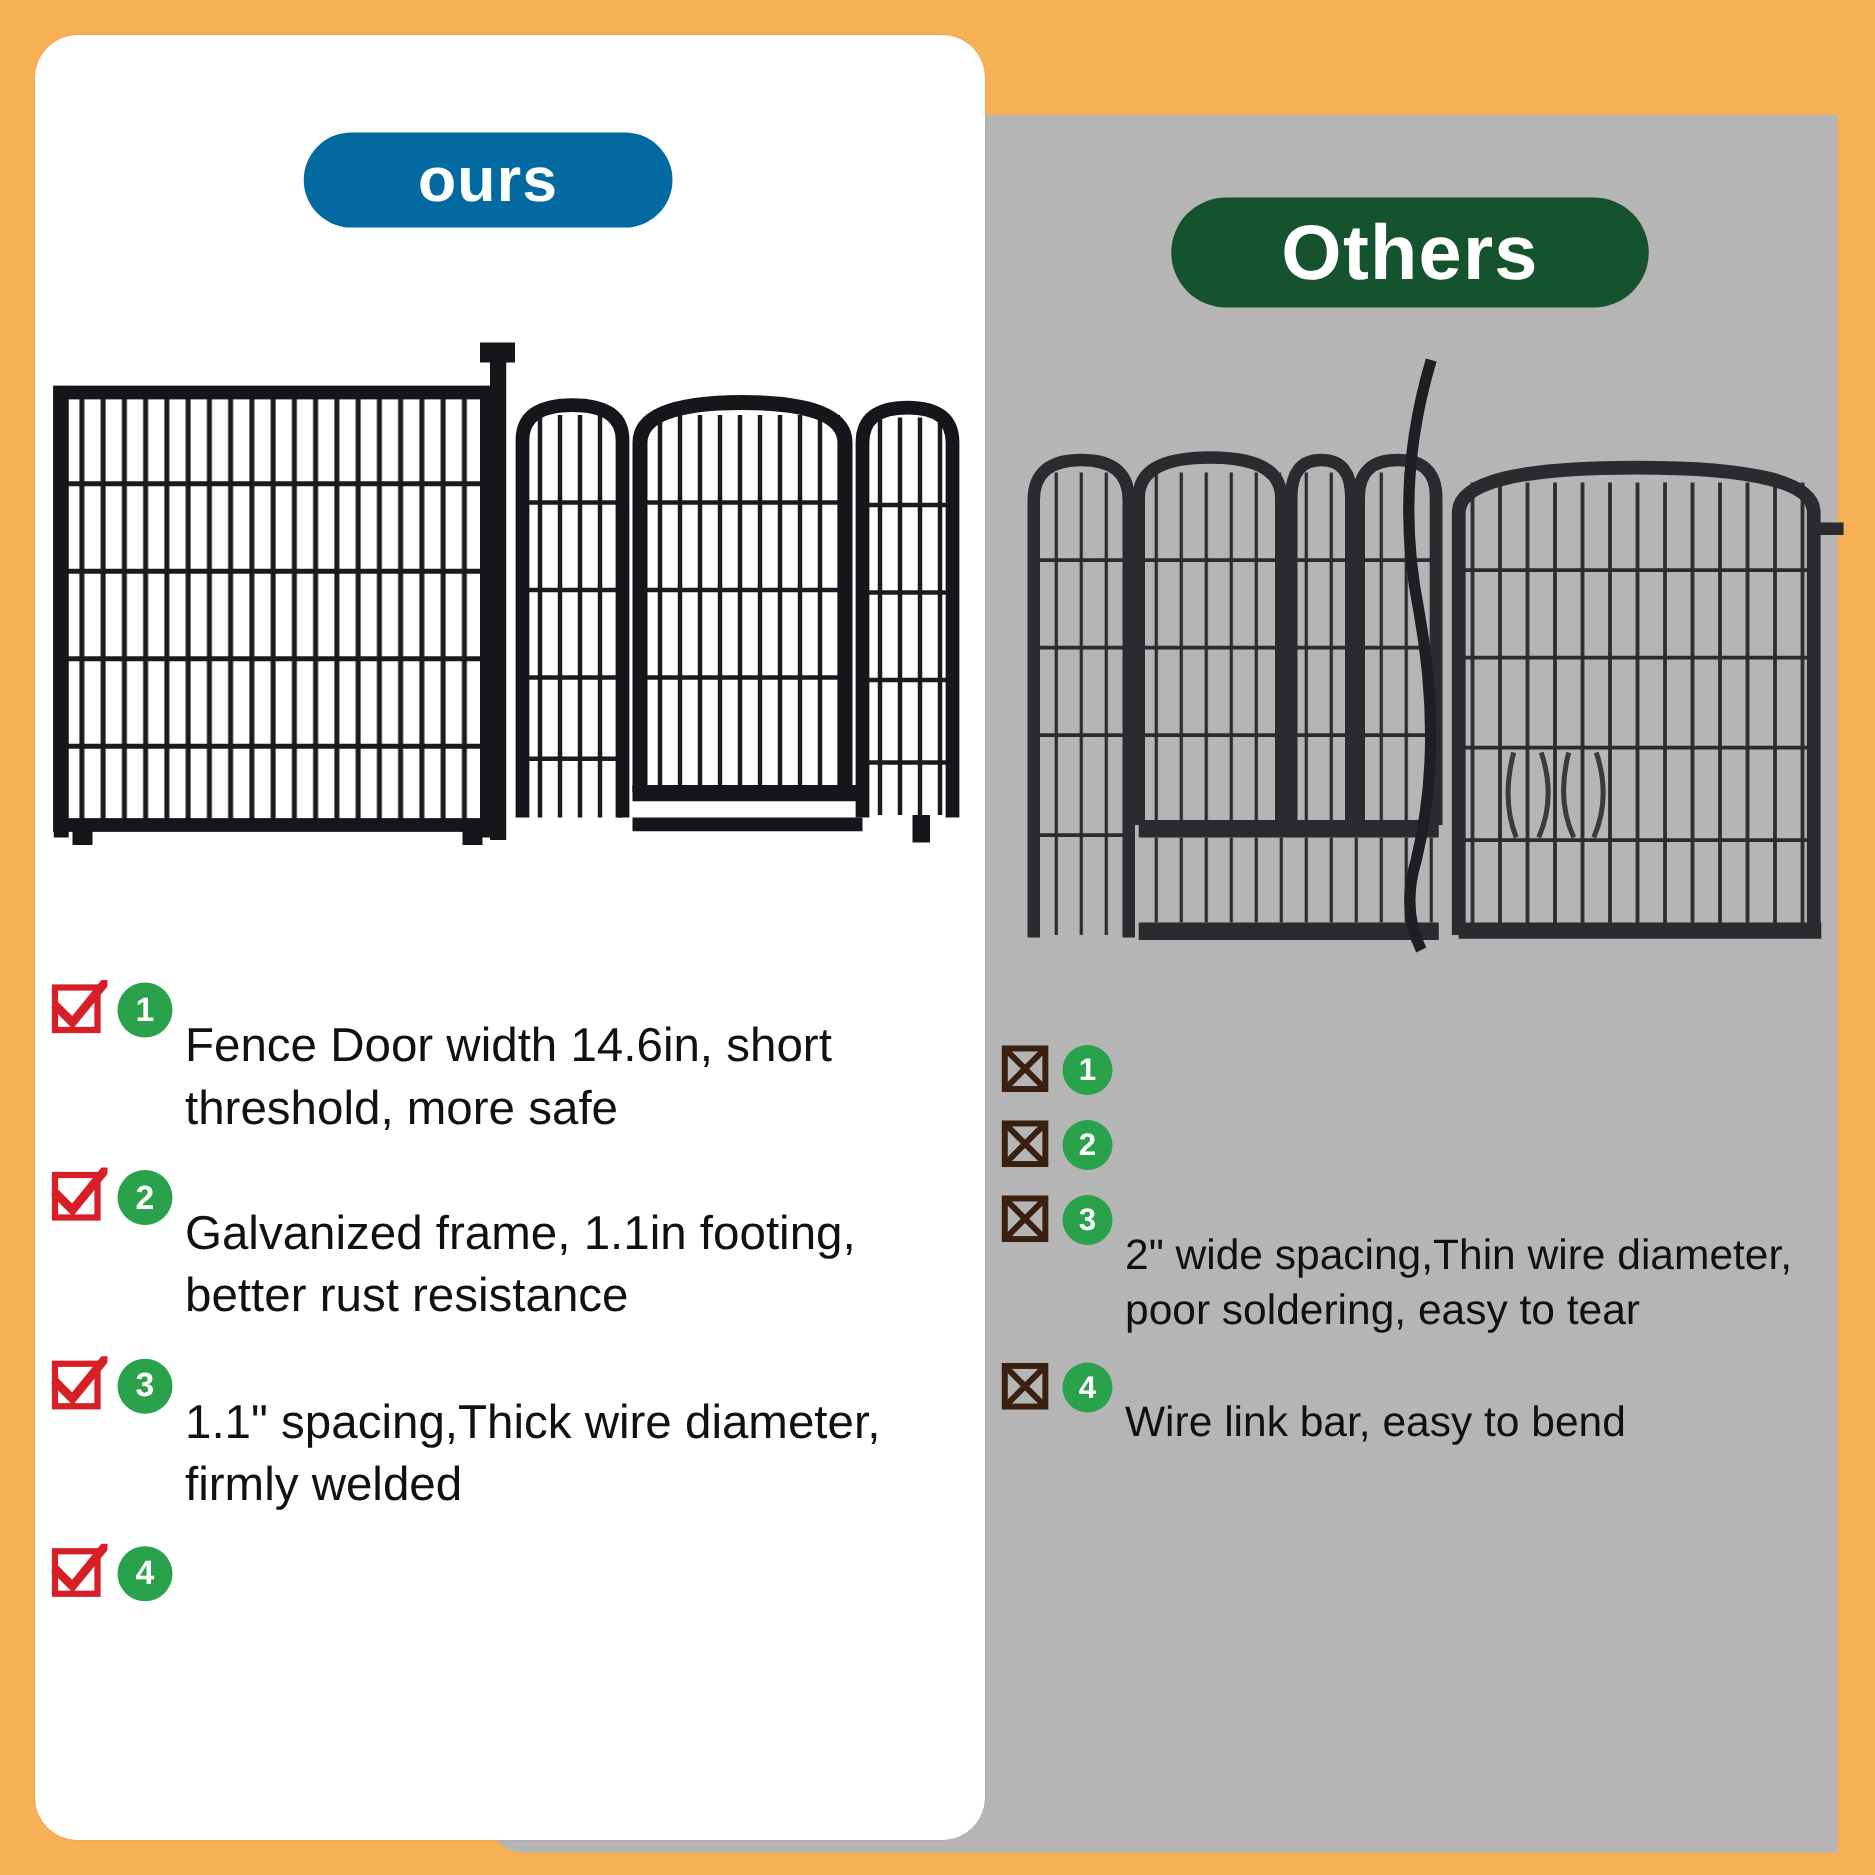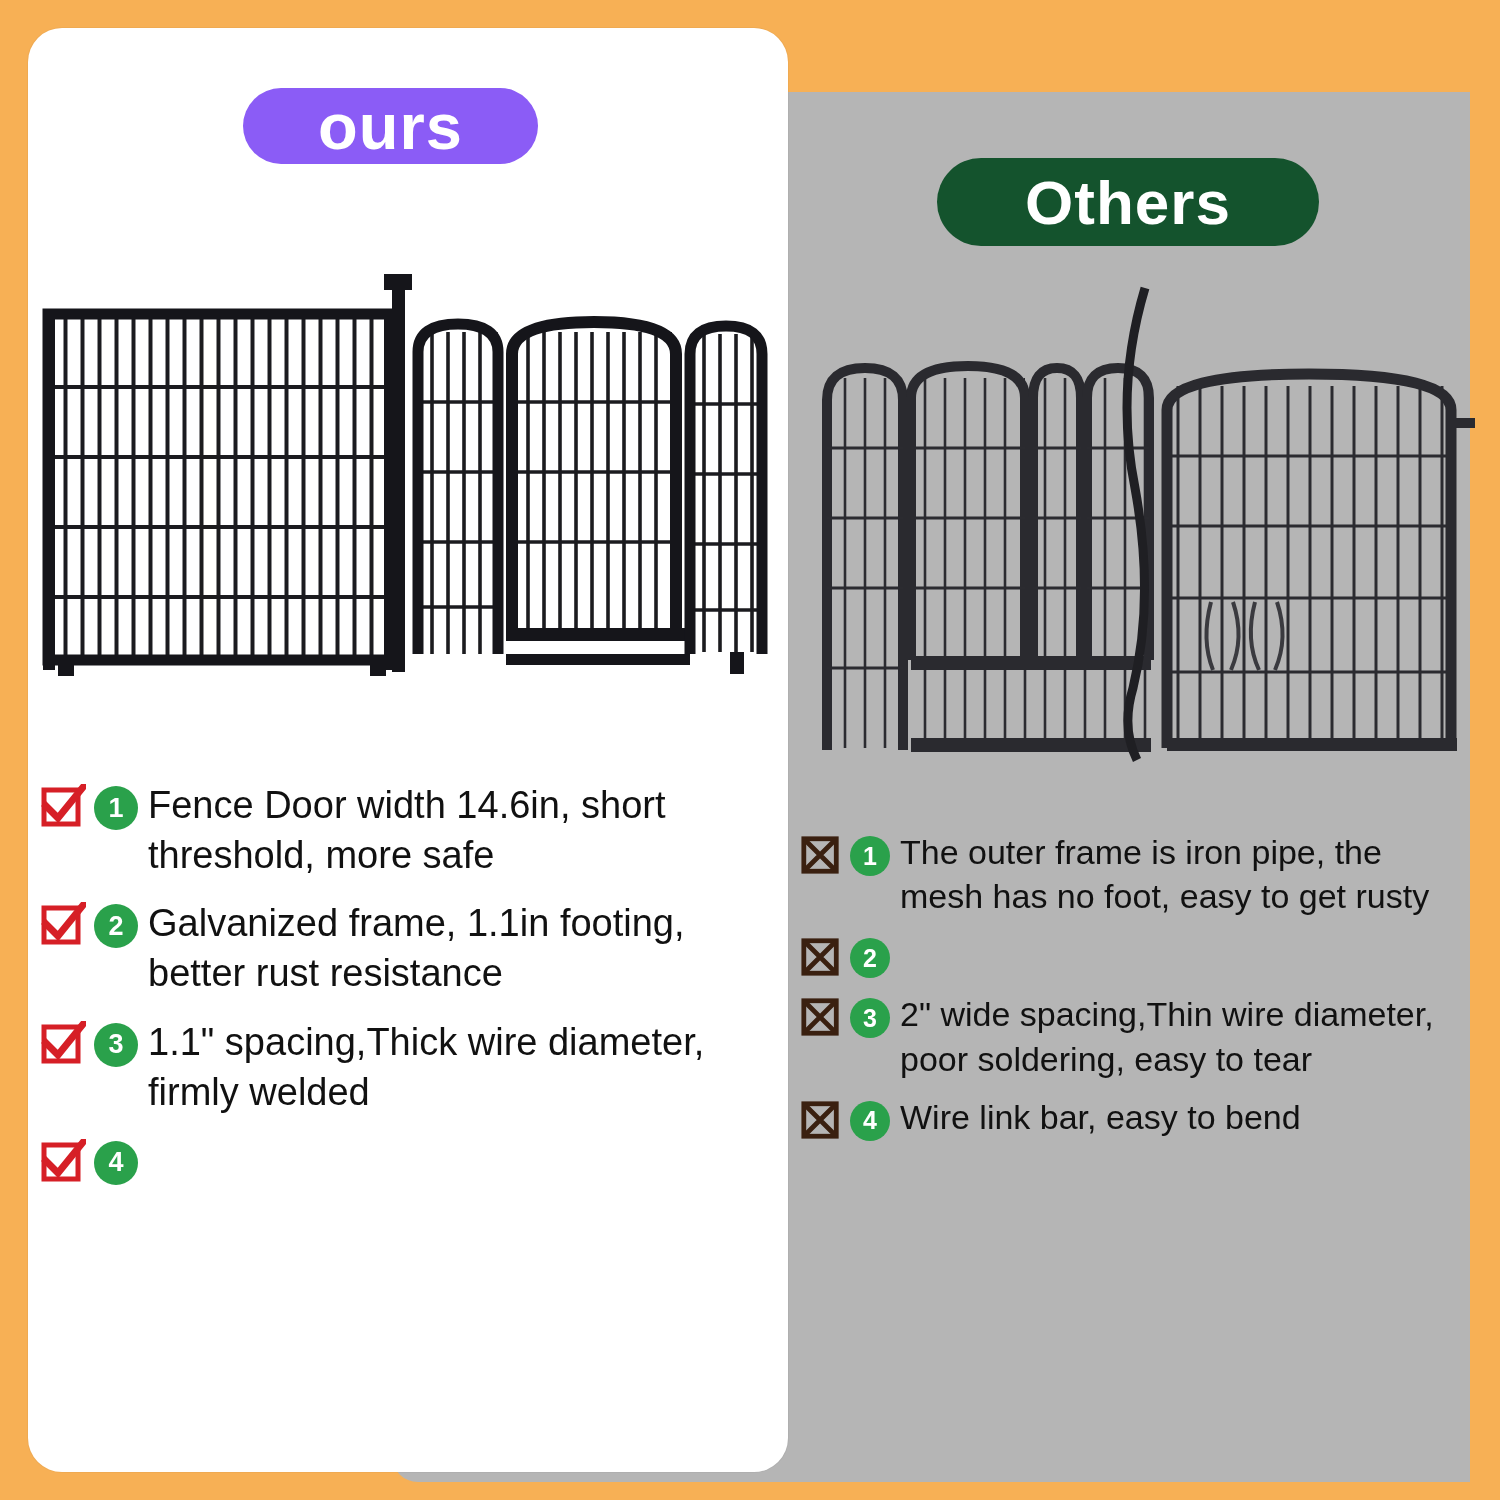--- a/index.html
+++ b/index.html
@@ -39,30 +39,30 @@
     height: 1444px;
     background: #ffffff;
     border-radius: 34px;
     box-shadow: 0 0 0 1px rgba(0,0,0,0.03);
   }
 
   
   .badge-ours {
     position: absolute;
     left: 243px;
-    top: 88px;
+    top: 106px;
     width: 295px;
     height: 76px;
-    background: #8b5cf6;
+    background: #0369a1;
     border-radius: 38px;
     display: flex;
     align-items: center;
     justify-content: center;
     color: #ffffff;
-    font-size: 65px;
+    font-size: 50px;
     font-weight: bold;
     letter-spacing: 1px;
   }
   .badge-others {
     position: absolute;
     left: 937px;
     top: 158px;
     width: 382px;
     height: 88px;
     background: #14532d;
@@ -131,20 +131,21 @@
     display: flex;
     align-items: center;
     justify-content: center;
     margin: 6px 10px 0 8px;
   }
   .feat-text {
     font-size: 38px;
     line-height: 1.32;
     color: #111111;
     font-weight: 500;
+    margin-top: 32px;
   }
   .list-others .feat-text {
     font-size: 34px;
     line-height: 1.3;
   }
   .list-others .num {
     width: 40px;
     height: 40px;
     font-size: 25px;
   }
@@ -360,21 +361,20 @@
   <div class="list list-others">
 
     <div class="feat">
       <span class="mark">
         <svg viewBox="0 0 44 44" width="42" height="42">
           <rect x="4" y="5" width="34" height="34" fill="none" stroke="#3a2010" stroke-width="5"></rect>
           <path d="M5 6 L37 38 M37 6 L5 38" fill="none" stroke="#3a2010" stroke-width="5"></path>
         </svg>
       </span>
       <span class="num">1</span>
-      <span class="feat-text">The outer frame is iron pipe, the mesh has no foot, easy to get rusty</span>
     </div>
 
     <div class="feat">
       <span class="mark">
         <svg viewBox="0 0 44 44" width="42" height="42">
           <rect x="4" y="5" width="34" height="34" fill="none" stroke="#3a2010" stroke-width="5"></rect>
           <path d="M5 6 L37 38 M37 6 L5 38" fill="none" stroke="#3a2010" stroke-width="5"></path>
         </svg>
       </span>
       <span class="num">2</span>

